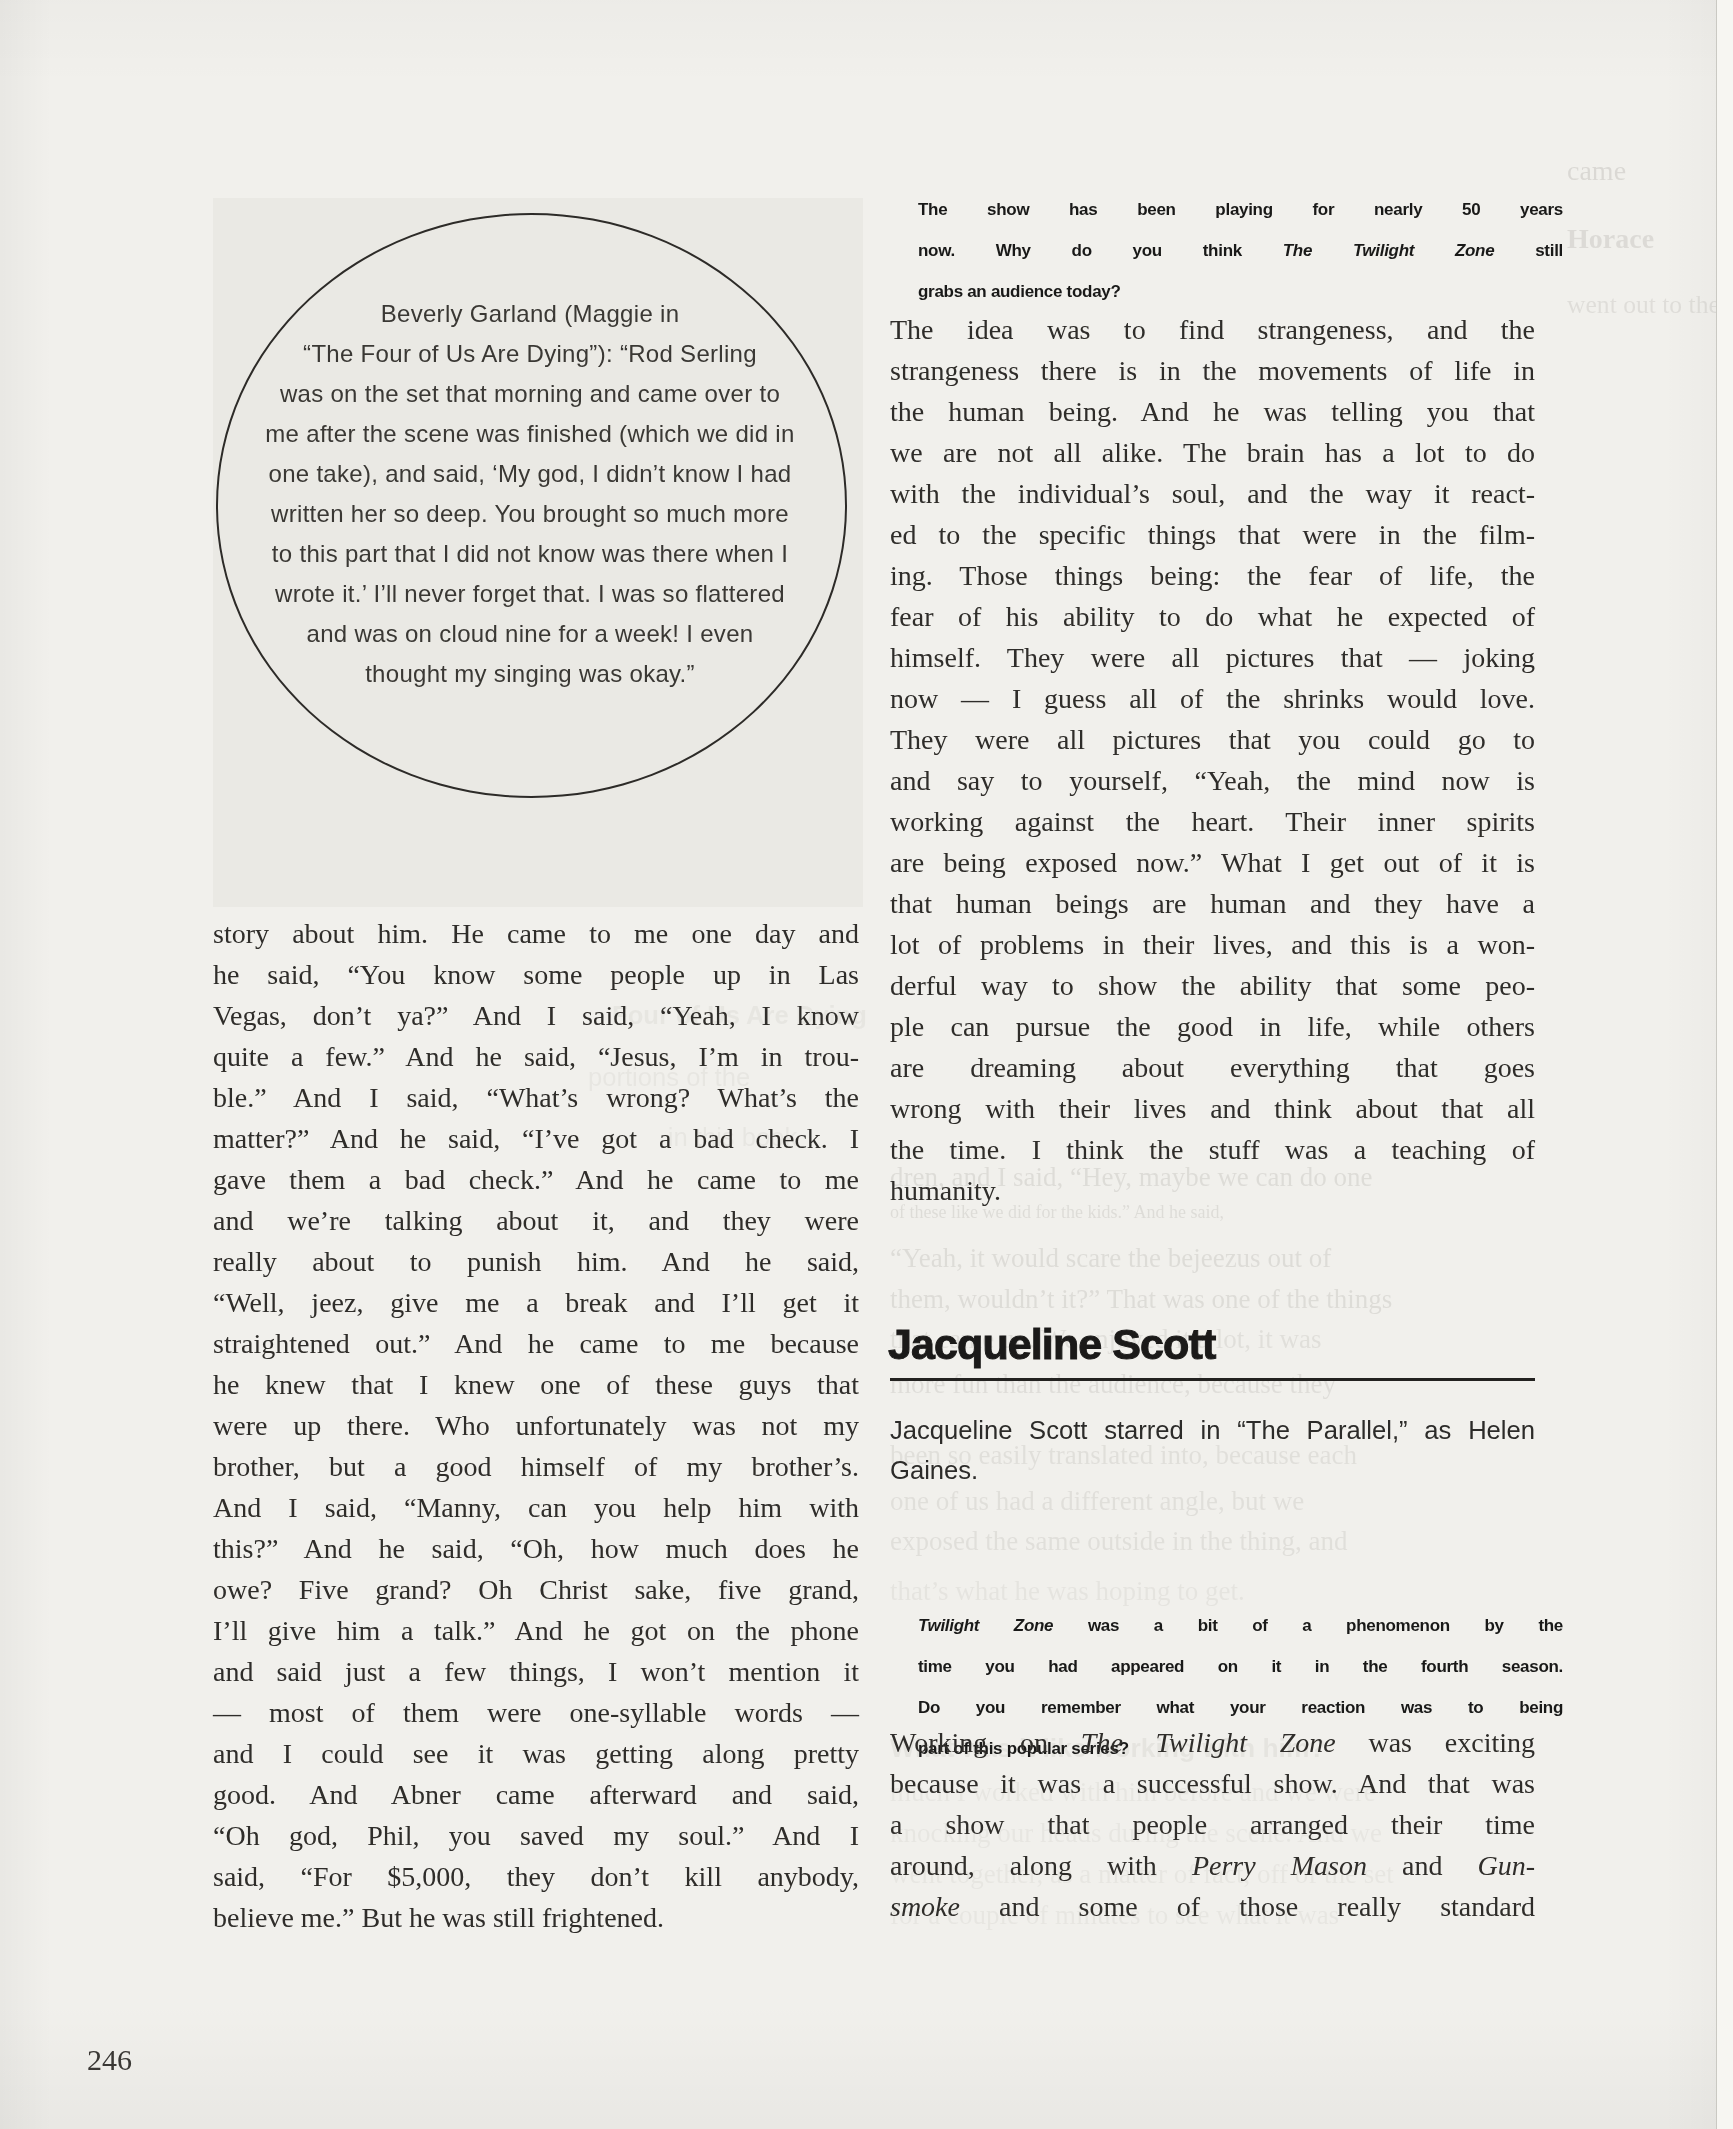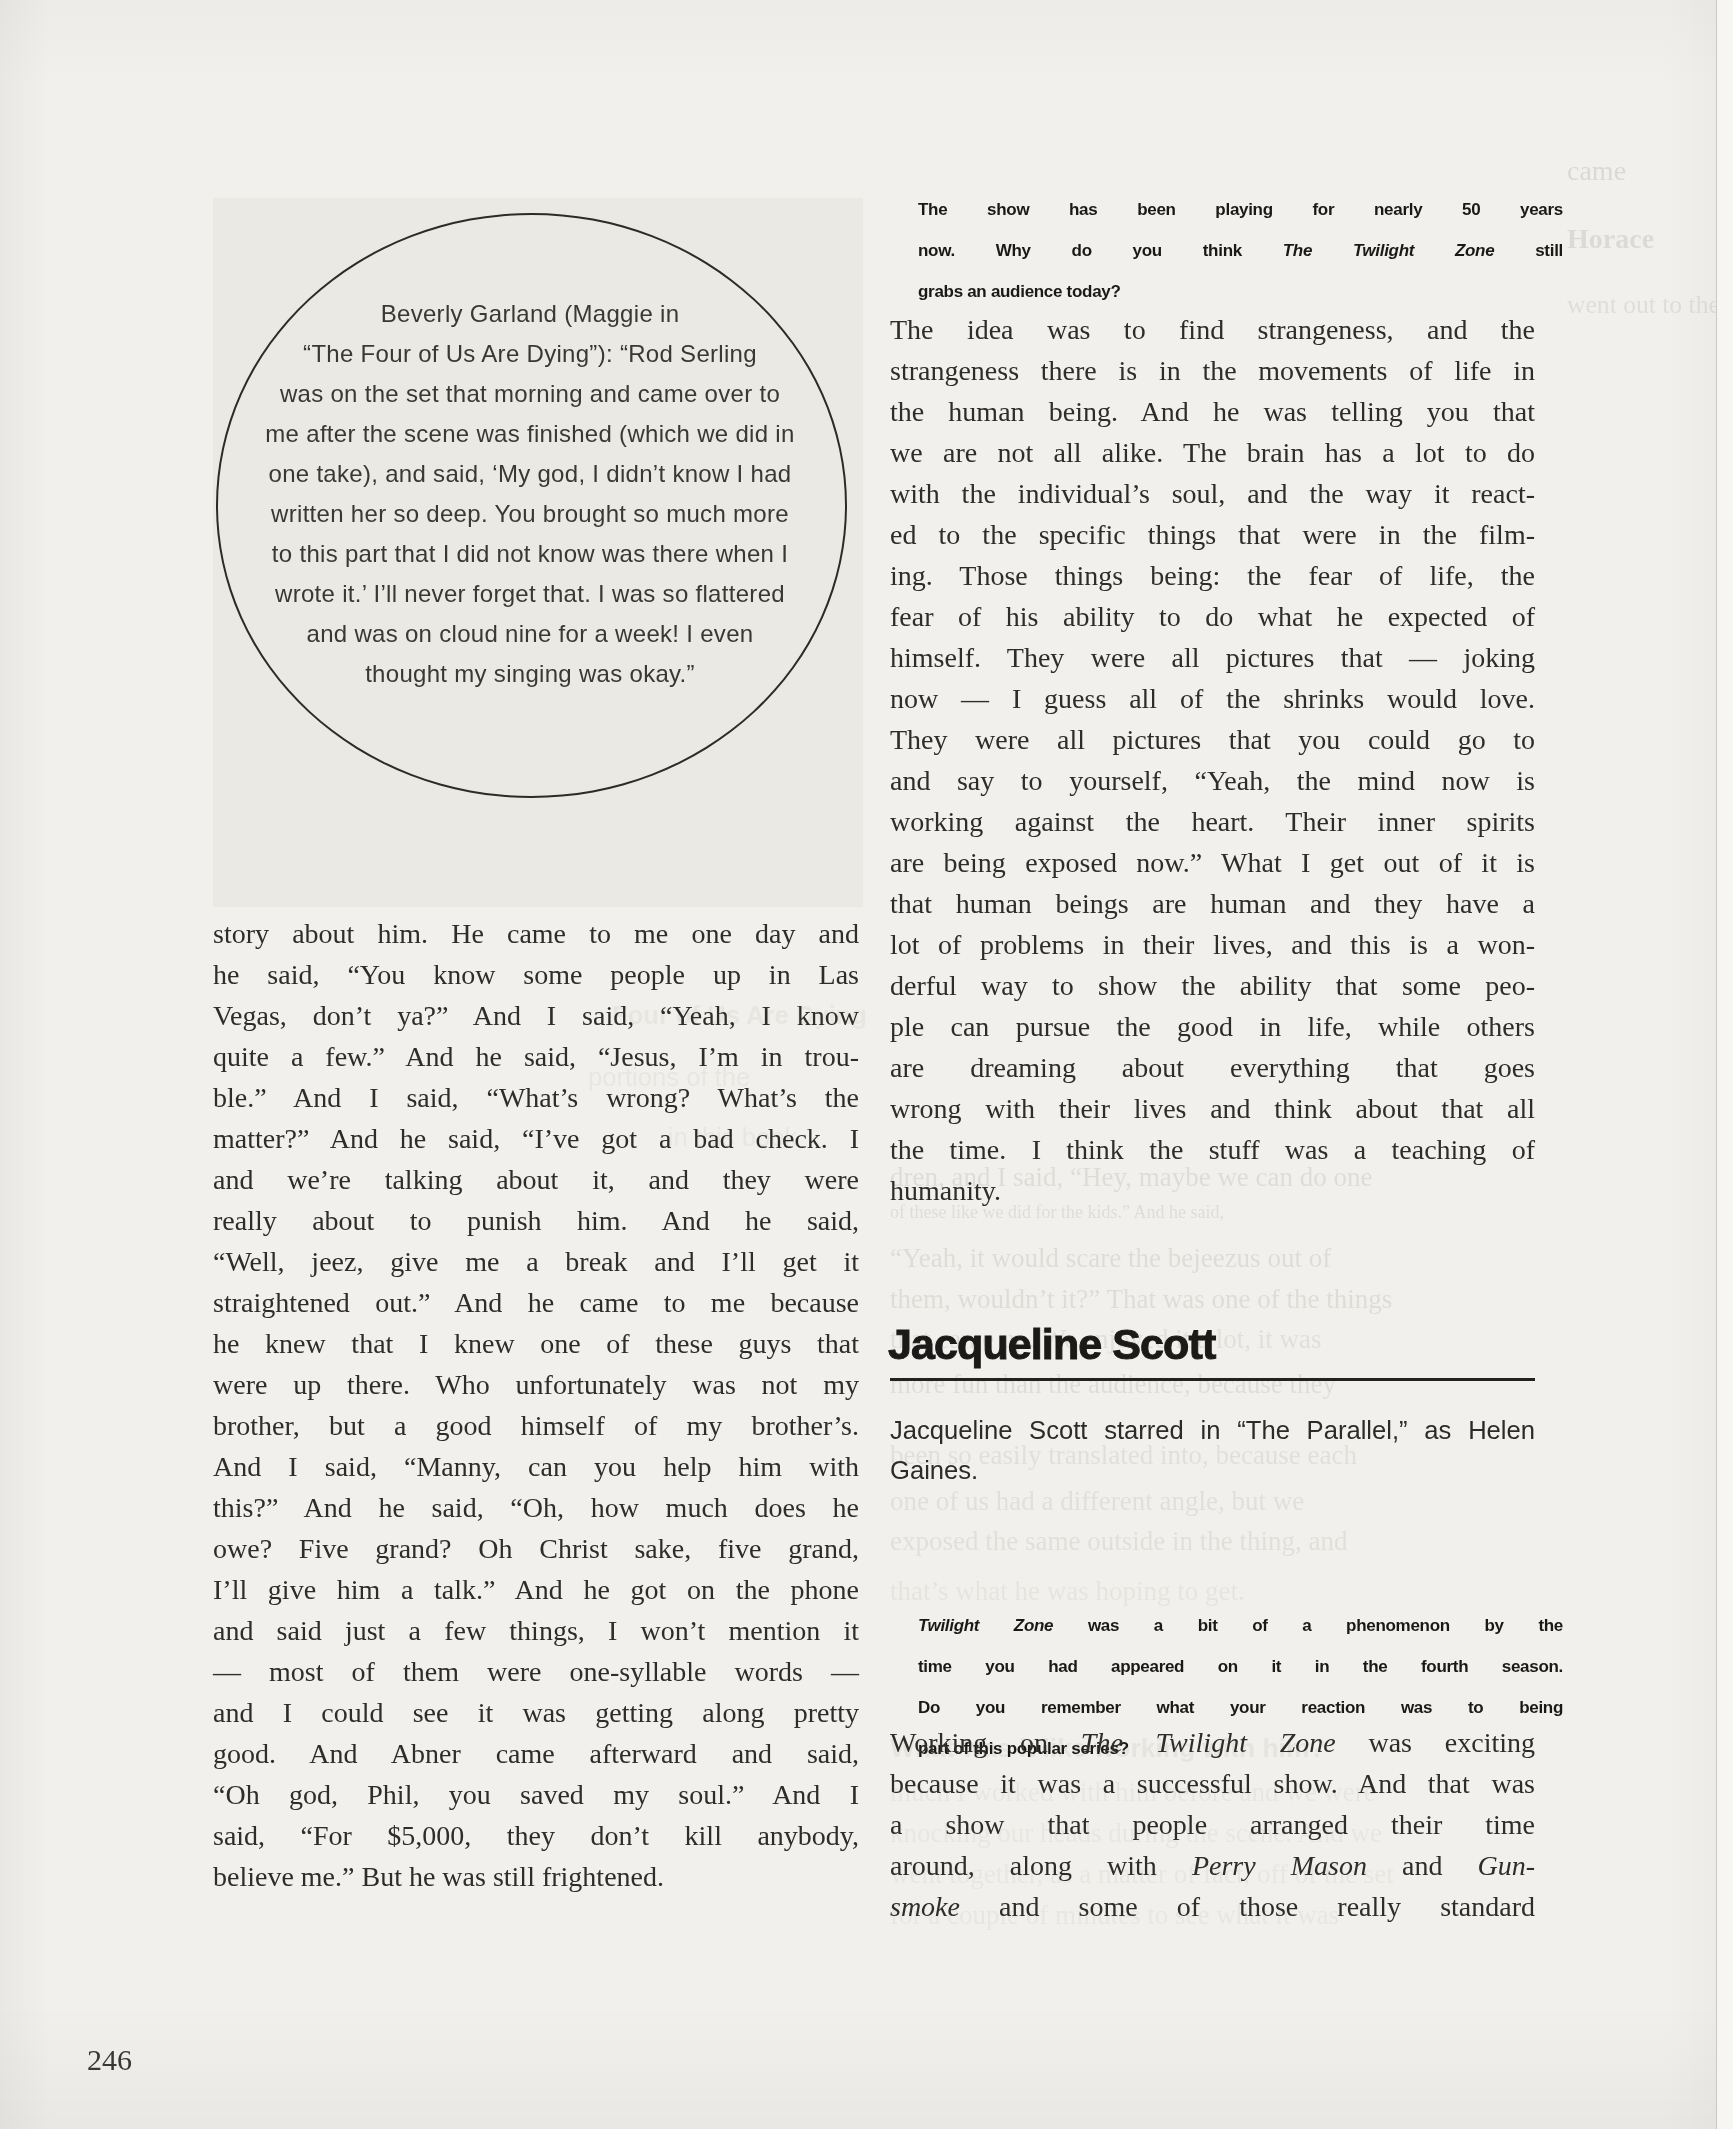--- a/index.html
+++ b/index.html
@@ -102,20 +102,21 @@
       <div class="ln endln">thought my singing was okay.”</div>
     </div>
 
   <div id="left-col" class="abs serif">
       <div class="ln">story about him. He came to me one day and</div>
       <div class="ln">he said, “You know some people up in Las</div>
       <div class="ln">Vegas, don’t ya?” And I said, “Yeah, I know</div>
       <div class="ln">quite a few.” And he said, “Jesus, I’m in trou-</div>
       <div class="ln">ble.” And I said, “What’s wrong? What’s the</div>
       <div class="ln">matter?” And he said, “I’ve got a bad check. I</div>
+      <div class="ln">gave them a bad check.” And he came to me</div>
       <div class="ln">and we’re talking about it, and they were</div>
       <div class="ln">really about to punish him. And he said,</div>
       <div class="ln">“Well, jeez, give me a break and I’ll get it</div>
       <div class="ln">straightened out.” And he came to me because</div>
       <div class="ln">he knew that I knew one of these guys that</div>
       <div class="ln">were up there. Who unfortunately was not my</div>
       <div class="ln">brother, but a good himself of my brother’s.</div>
       <div class="ln">And I said, “Manny, can you help him with</div>
       <div class="ln">this?” And he said, “Oh, how much does he</div>
       <div class="ln">owe? Five grand? Oh Christ sake, five grand,</div>

